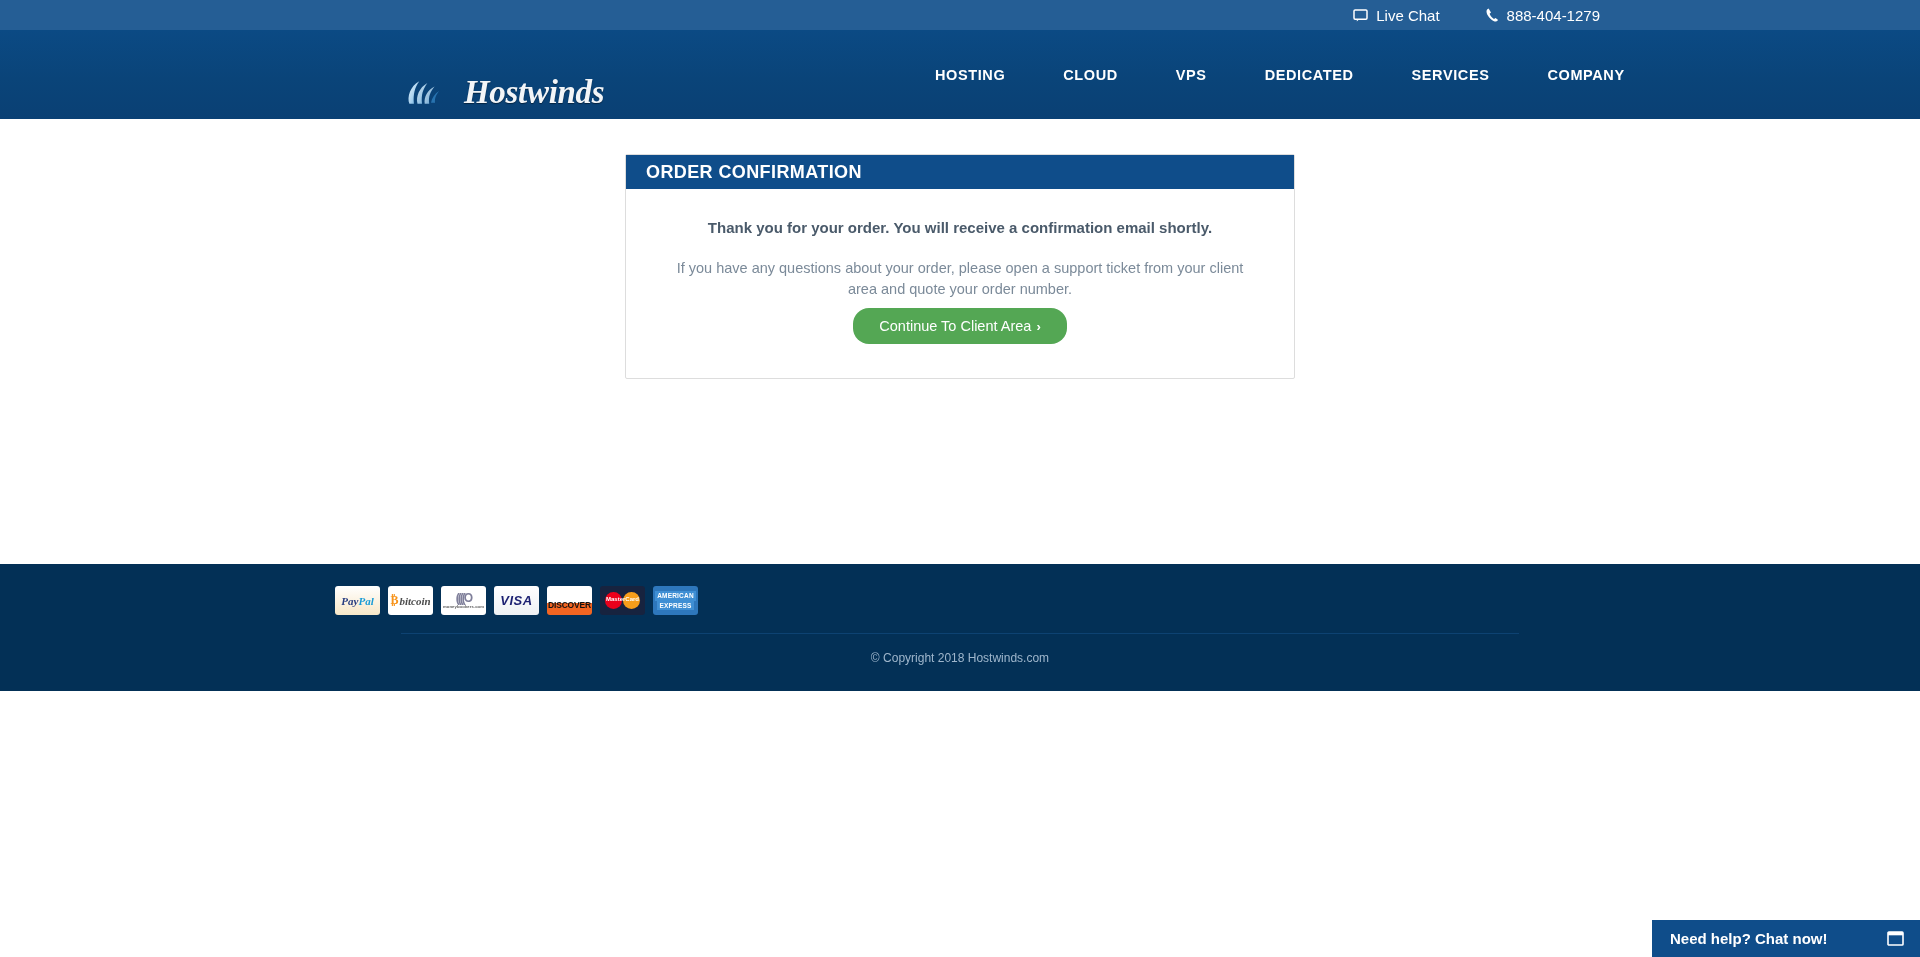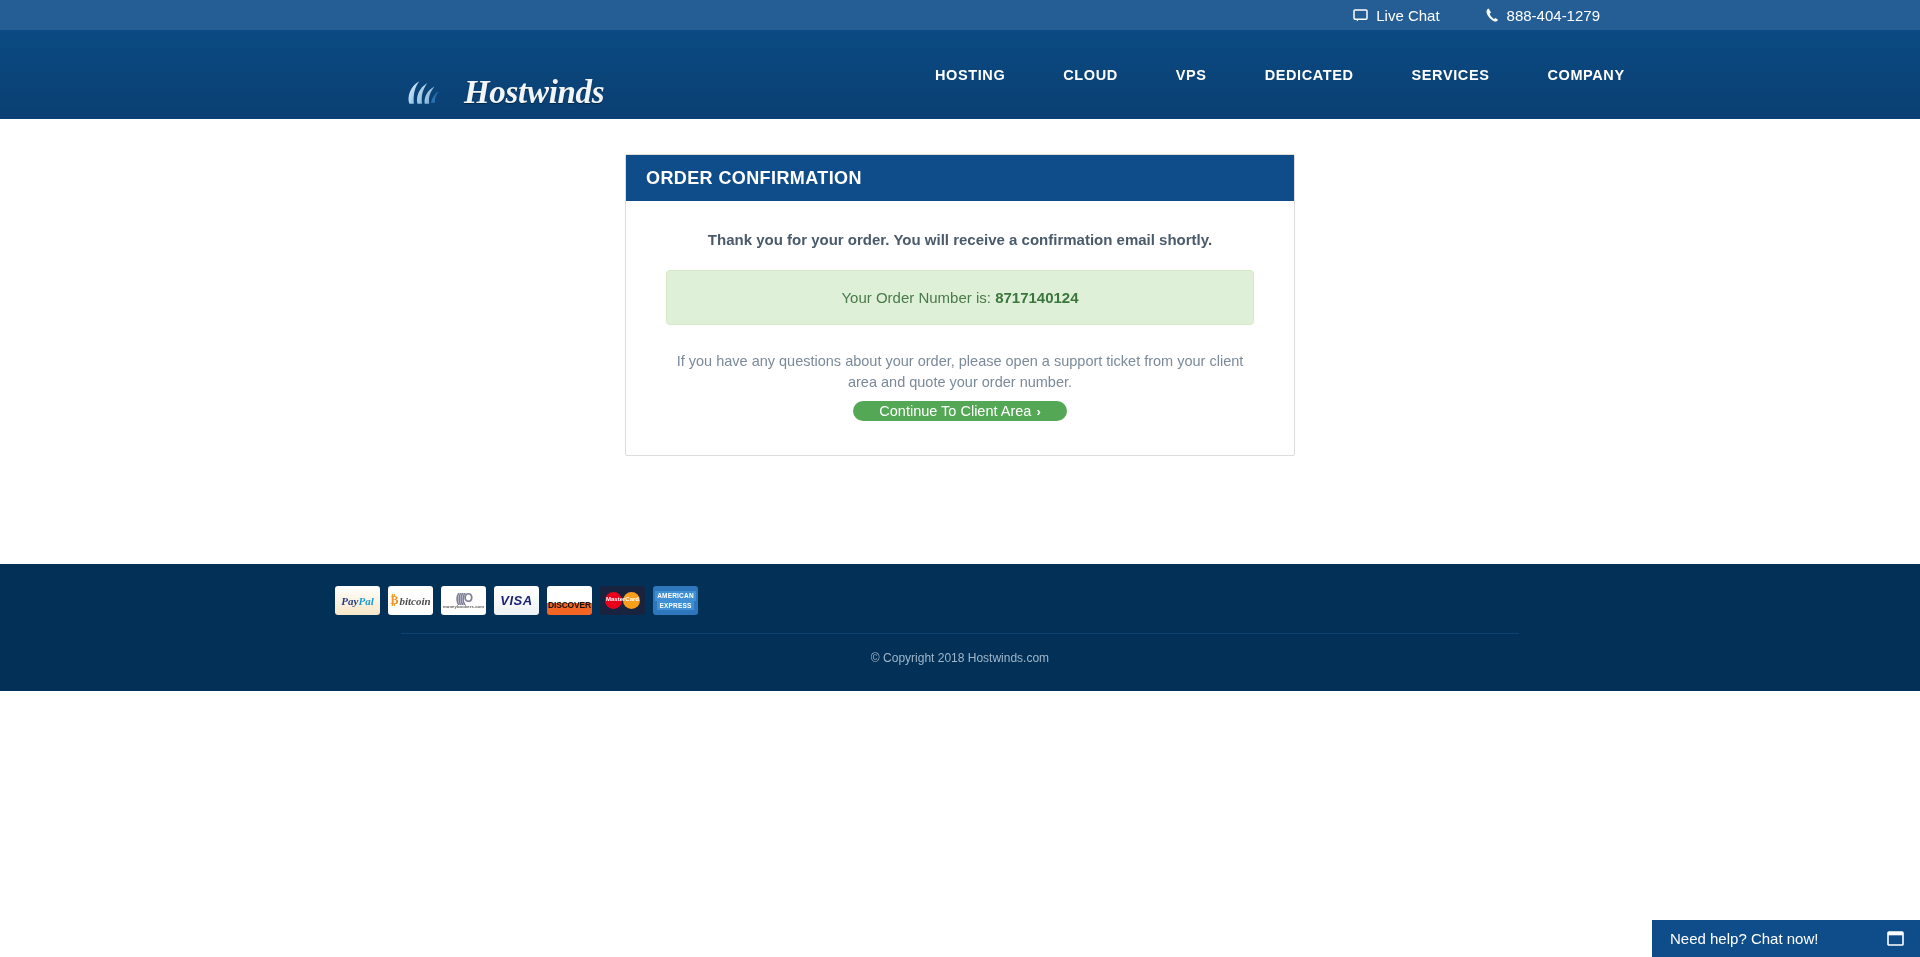--- a/index.html
+++ b/index.html
@@ -90,21 +90,21 @@
   .panel {
     width: 670px;
     margin: 0 auto;
     background: #ffffff;
     border: 1px solid #dddddd;
     border-radius: 2px;
   }
   .panel-head {
     background: #0f4d8a;
     color: #ffffff;
-    height: 46px;
+    height: 34px;
     display: flex;
     align-items: center;
     padding-left: 20px;
     font-size: 18px;
     font-weight: bold;
     letter-spacing: 0.4px;
   }
   .panel-body {
     padding: 30px 40px 34px 40px;
     text-align: center;
@@ -133,21 +133,21 @@
     max-width: 595px;
   }
   .btn-primary {
     display: inline-flex;
     align-items: center;
     gap: 5px;
     background: #54a754;
     color: #ffffff;
     border: none;
     border-radius: 16px;
-    padding: 2px 26px;
+    padding: 10px 26px;
     font-size: 14.5px;
     font-family: "Liberation Sans", sans-serif;
     cursor: pointer;
     text-decoration: none;
   }
   .btn-primary .chev { font-size: 13px; font-weight: bold; }
 
   
   .footer {
     background: #033056;
@@ -211,21 +211,21 @@
     background: #0f4d8a;
     display: flex;
     align-items: center;
     justify-content: space-between;
     padding: 0 16px 0 18px;
     cursor: pointer;
   }
   .chat-widget .ctext {
     color: #ffffff;
     font-size: 15px;
-    font-weight: normal;
+    font-weight: bold;
   }
   .chat-widget .cicon { display:inline-flex; }
 </style>
 </head>
 <body>
 
 <div class="topbar">
   <a class="topbar-item" href="#">
     <span class="ico">
       <svg width="15" height="13" viewBox="0 0 16 14" fill="none">
@@ -274,24 +274,20 @@
     <a href="#">COMPANY</a>
   </nav>
 </div>
 
 <div class="main">
   <div class="panel">
     <div class="panel-head">ORDER CONFIRMATION</div>
     <div class="panel-body">
       <div class="lead">Thank you for your order. You will receive a confirmation email shortly.</div>
 
-      <div class="alert-success">
-        <span>Your Order Number is:</span>
-        <b>8717140124</b>
-      </div>
 
       <div class="note">If you have any questions about your order, please open a support ticket from your client area and quote your order number.</div>
 
       <a class="btn-primary" href="#">
         <span>Continue To Client Area</span>
         <span class="chev">›</span>
       </a>
     </div>
   </div>
 </div>

